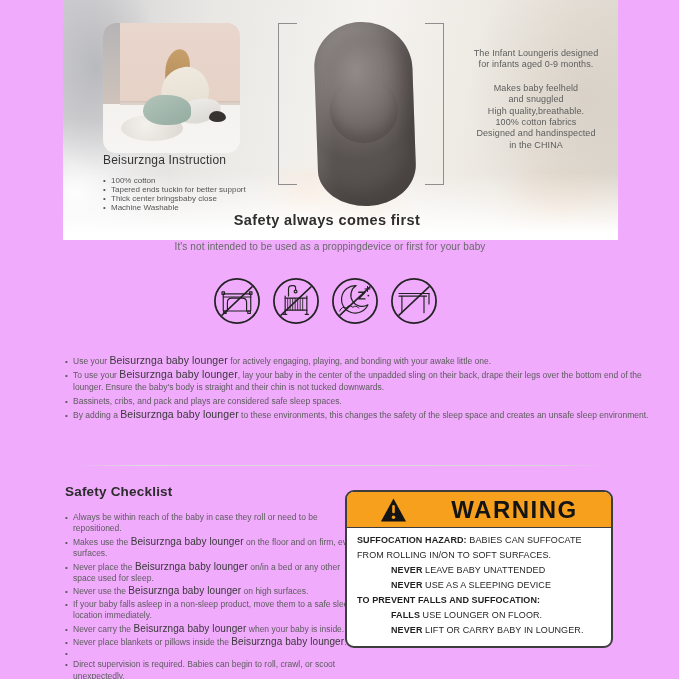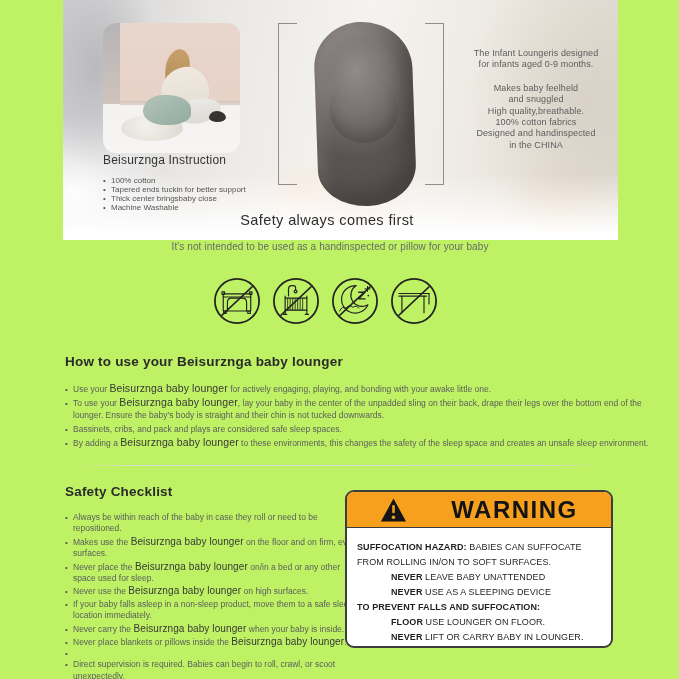--- a/index.html
+++ b/index.html
@@ -1,16 +1,16 @@
 <!DOCTYPE html>
 <html><head>
 <meta charset="utf-8">
 <style>
   html,body{margin:0;padding:0;background:#fff;}
-  .page{position:relative;width:679px;height:679px;background:#bef264;overflow:hidden;
+  .page{position:relative;width:679px;height:679px;background:#f0abfc;overflow:hidden;
         font-family:"Liberation Sans", sans-serif;color:#555;}
 
   
   .hero-bg{position:absolute;left:63px;top:0;width:555px;height:240px;
     background:
       radial-gradient(90px 150px at 6% 28%, rgba(175,176,181,.75), transparent 70%),
       radial-gradient(130px 100px at 2% 80%, rgba(255,255,255,.95), transparent 75%),
       radial-gradient(160px 210px at 94% 42%, rgba(213,205,194,.75), transparent 72%),
       radial-gradient(100px 80px at 90% 90%, rgba(233,210,185,.85), transparent 70%),
       radial-gradient(80px 65px at 55% 93%, rgba(242,216,196,.8), transparent 70%),
@@ -52,21 +52,21 @@
     font-size:9px;line-height:11.4px;color:#5d5d5d;letter-spacing:.1px;}
   .info-para{margin-bottom:12px;}
 
   .instruction{position:absolute;left:103px;top:153px;width:190px;}
   .instr-title{font-size:12px;color:#333;letter-spacing:.2px;margin-bottom:9px;font-weight:500;}
   .instr-list .bullet-row{display:flex;font-size:8px;line-height:9px;color:#555;}
   .instr-list .dot{width:8px;flex:none;color:#555;}
 
   
   .sf-title{position:absolute;left:327px;top:212px;transform:translateX(-50%);
-    font-size:14.5px;color:#2e2e2e;letter-spacing:.4px;font-weight:400;white-space:nowrap;}
+    font-size:14.5px;color:#2e2e2e;letter-spacing:.4px;font-weight:700;white-space:nowrap;}
   .sf-para{position:absolute;left:330px;top:241px;transform:translateX(-50%);width:420px;
     text-align:center;font-size:10px;line-height:11.6px;color:#696969;letter-spacing:.1px;}
 
   .icons-row{position:absolute;left:212px;top:276px;display:flex;gap:9px;}
   .icons-row svg{display:block;}
 
   
   .section-title{font-size:13.5px;font-weight:600;color:#2b2b2b;letter-spacing:.2px;}
   .howto{position:absolute;left:65px;top:354px;width:586px;}
   .howto .section-title{margin-bottom:13px;}
@@ -86,21 +86,21 @@
   .checklist .bullet-row{margin-bottom:1px;}
   .checklist .brand{font-size:10px;}
 
   
   .warning{position:absolute;left:345px;top:490px;width:268px;height:158px;box-sizing:border-box;
     border:2px solid #3d3d3d;border-radius:9px;background:#fff;overflow:hidden;}
   .warning-header{height:35px;display:flex;align-items:center;justify-content:center;gap:10px;
     border-bottom:1.5px solid #3d3d3d;}
   .warning-title{font-size:24px;font-weight:800;color:#141414;letter-spacing:1.5px;
     font-family:"Liberation Sans", sans-serif;}
-  .warning-body{padding:12px 10px 0 10px;}
+  .warning-body{padding:5px 10px 0 10px;}
   .wline{font-size:9px;line-height:15px;color:#1f1f1f;letter-spacing:.1px;}
   .wline.indent{padding-left:34px;}
   .wbold{font-weight:700;}
 </style>
 </head>
 <body>
 
 <div class="page">
 
   <div class="hero-bg"></div>
@@ -152,21 +152,21 @@
         </div>
         <div class="bullet-row">
           <span class="dot">•</span>
           <span class="bullet-text"><span>Machine Washable</span></span>
         </div>
       </div>
   </div>
 
   <div class="sf-title">Safety always comes first</div>
   <div class="sf-para">
-    <div>It's not intended to be used as a handinspected or pillow for your baby</div>
+    <div>It's not intended to be used as a proppingdevice or first for your baby</div>
   </div>
 
   <div class="icons-row">
     <svg width="50" height="50" viewBox="0 0 60 60" fill="none" stroke="#222" stroke-width="1.4" stroke-linecap="round" stroke-linejoin="round">
       <circle cx="30" cy="30" r="26.5" stroke-width="2.1"></circle>
       <rect x="13.5" y="21.5" width="33" height="20.5" rx="1"></rect>
       <path d="M13.5 25.2 H46.5"></path>
       <path d="M18.5 42 V31.5 Q18.5 26.5 23.5 26.5 H36.5 Q41.5 26.5 41.5 31.5 V42"></path>
       <rect x="12" y="19" width="3" height="3"></rect>
       <rect x="45" y="19" width="3" height="3"></rect>
@@ -198,21 +198,20 @@
       <path d="M12 21 H48"></path>
       <path d="M12 24.2 H45"></path>
       <path d="M15.5 24.2 V44"></path>
       <path d="M42 24.2 V44"></path>
       <path d="M48 21 V33.5"></path>
       <path d="M12 47 L48 13" stroke-width="1.8"></path>
     </svg>
   </div>
 
   <div class="howto">
-    <div class="section-title">How to use your Beisurznga baby lounger</div>
     <div class="bullets">
         <div class="bullet-row">
           <span class="dot">•</span>
           <span class="bullet-text"><span>Use your </span><span class="brand">Beisurznga baby lounger</span><span> for actively engaging, playing, and bonding with your awake little one.</span></span>
         </div>
         <div class="bullet-row">
           <span class="dot">•</span>
           <span class="bullet-text"><span>To use your </span><span class="brand">Beisurznga baby lounger</span><span>, lay your baby in the center of the unpadded sling on their back, drape their legs over the bottom end of the lounger. Ensure the baby's body is straight and their chin is not tucked downwards.</span></span>
         </div>
         <div class="bullet-row">
@@ -276,18 +275,18 @@
         <rect x="10.8" y="6.5" width="2.4" height="7.5" rx="1.2" fill="#F6A01D"></rect>
         <circle cx="12" cy="17.6" r="1.6" fill="#F6A01D"></circle>
       </svg>
       <span class="warning-title">WARNING</span>
     </div>
     <div class="warning-body">
         <div class="wline"><span class="wbold">SUFFOCATION HAZARD:</span><span> BABIES CAN SUFFOCATE FROM ROLLING IN/ON TO SOFT SURFACES.</span></div>
         <div class="wline indent"><span class="wbold">NEVER</span><span> LEAVE BABY UNATTENDED</span></div>
         <div class="wline indent"><span class="wbold">NEVER</span><span> USE AS A SLEEPING DEVICE</span></div>
         <div class="wline"><span class="wbold">TO PREVENT FALLS AND SUFFOCATION:</span></div>
-        <div class="wline indent"><span class="wbold">FLOOR</span><span> USE LOUNGER ON FLOOR.</span></div>
+        <div class="wline indent"><span class="wbold">FALLS</span><span> USE LOUNGER ON FLOOR.</span></div>
         <div class="wline indent"><span class="wbold">NEVER</span><span> LIFT OR CARRY BABY IN LOUNGER.</span></div>
       </div>
   </div>
 
 </div>
 
 </body></html>

